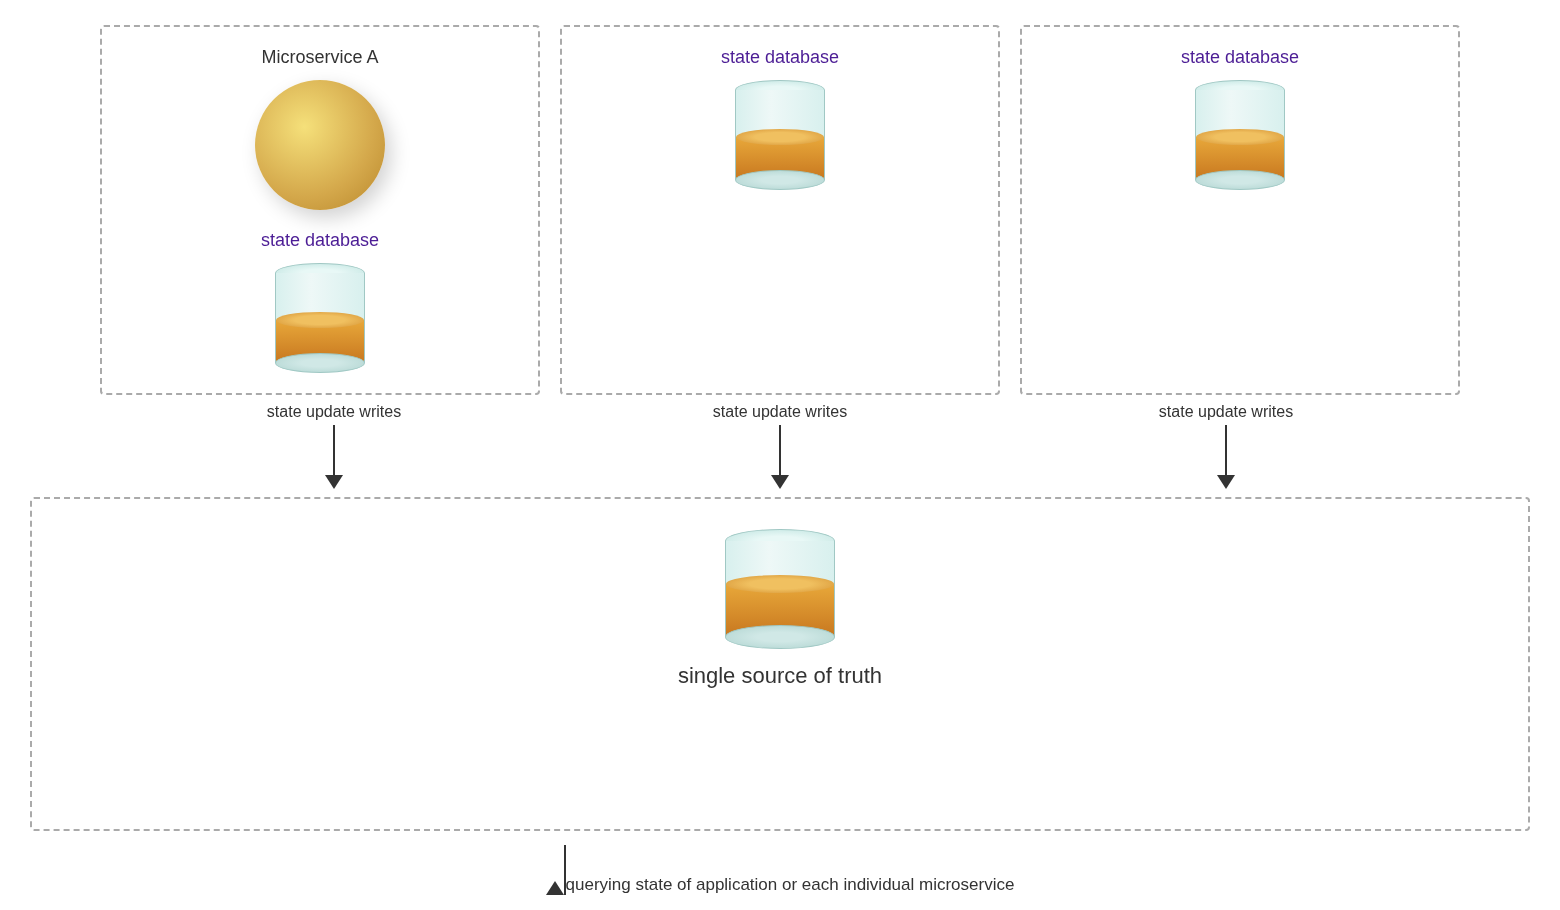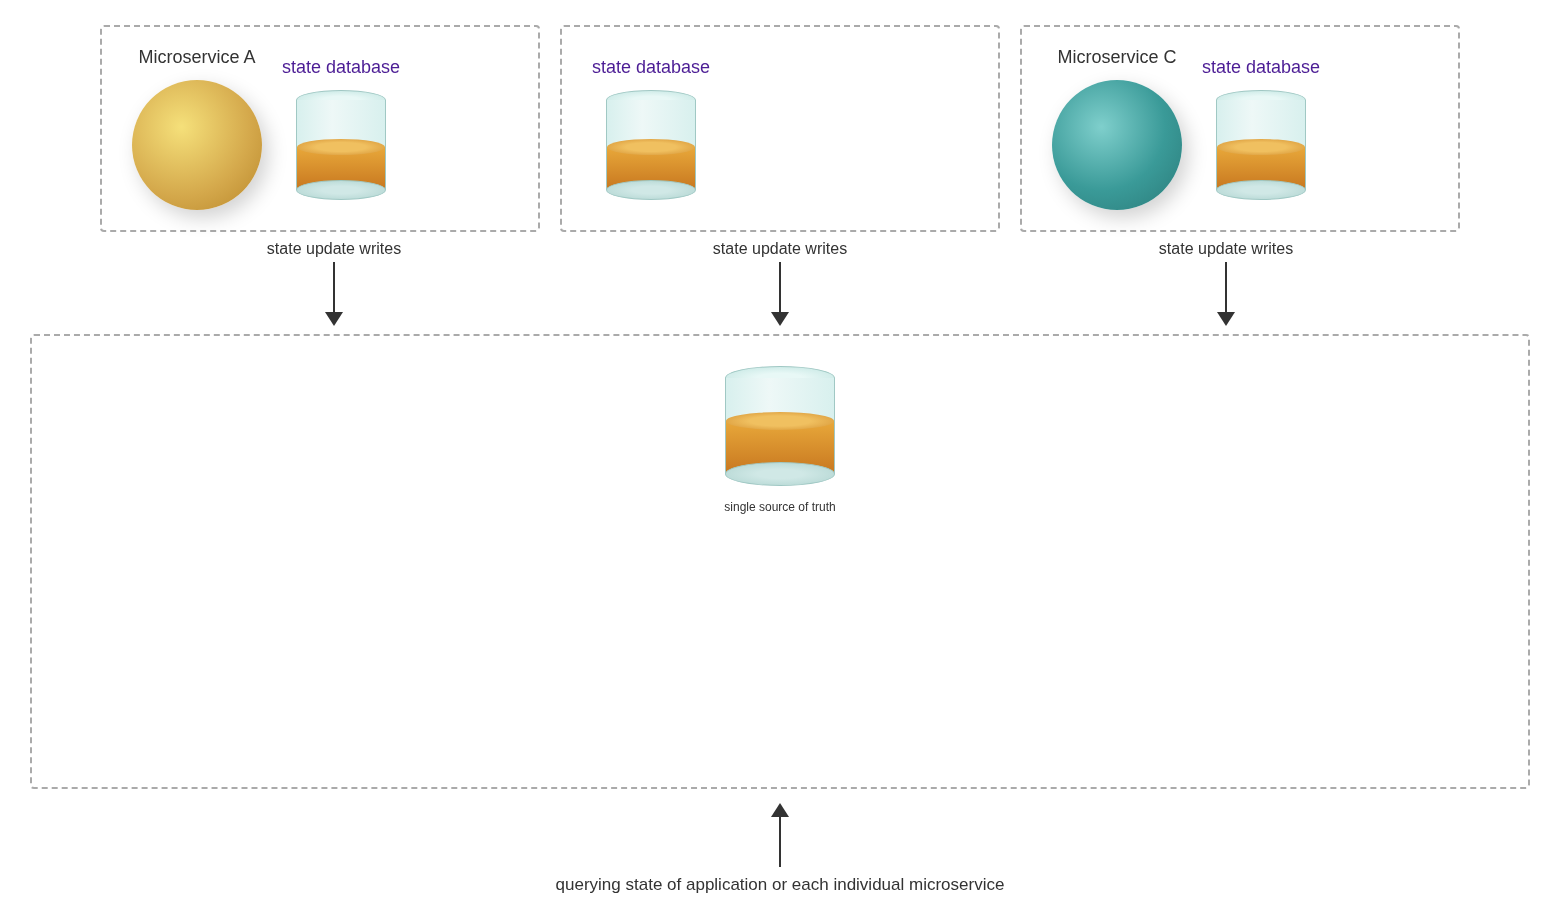--- a/index.html
+++ b/index.html
@@ -30,21 +30,21 @@
       width: 100%;
       justify-content: center;
       margin-top: 10px;
     }
 
     .microservice-box {
       border: 2px dashed #aaa;
       border-radius: 4px;
       padding: 20px 30px 20px 30px;
       display: flex;
-      flex-direction: row;
+      flex-direction: column;
       align-items: center;
       gap: 20px;
       background: #fff;
       position: relative;
       width: 440px;
     }
 
     .microservice-content {
       display: flex;
       flex-direction: column;
@@ -254,30 +254,30 @@
       width: 110px;
       height: 24px;
       background: radial-gradient(ellipse, #d0e8e6 30%, #b0d4d0 100%);
       border: 1.5px solid #a0c8c4;
       border-radius: 50%;
       position: absolute;
       bottom: 0;
       left: 0;
     }
     .truth-label {
-      font-size: 12px;
+      font-size: 22px;
       color: #333;
       margin-top: 4px;
     }
 
     
     .bottom-arrow-section {
       display: flex;
-      flex-direction: column;
-      align-items: center;
+      flex-direction: row;
+      align-items: flex-end;
       margin-top: 14px;
     }
     .arrow-shaft-up {
       width: 2px;
       height: 50px;
       background: #333;
     }
     .arrow-head-up {
       width: 0;
       height: 0;
@@ -332,24 +332,20 @@
               </div>
             </div>
             <div class="db-bottom-ellipse"></div>
           </div>
         </div>
       </div>
     </div>
 
     <div class="microservice-box">
       <div class="microservice-content">
-        <span class="microservice-label">Microservice C</span>
-        <div class="sphere sphere-teal"></div>
-      </div>
-      <div class="microservice-content">
         <span class="db-label">state database</span>
         <div class="db-container">
           <div class="db-cylinder">
             <div class="db-top-ellipse"></div>
             <div class="db-body">
               <div class="db-fill">
                 <div class="db-fill-ellipse-top"></div>
               </div>
             </div>
             <div class="db-bottom-ellipse"></div>

